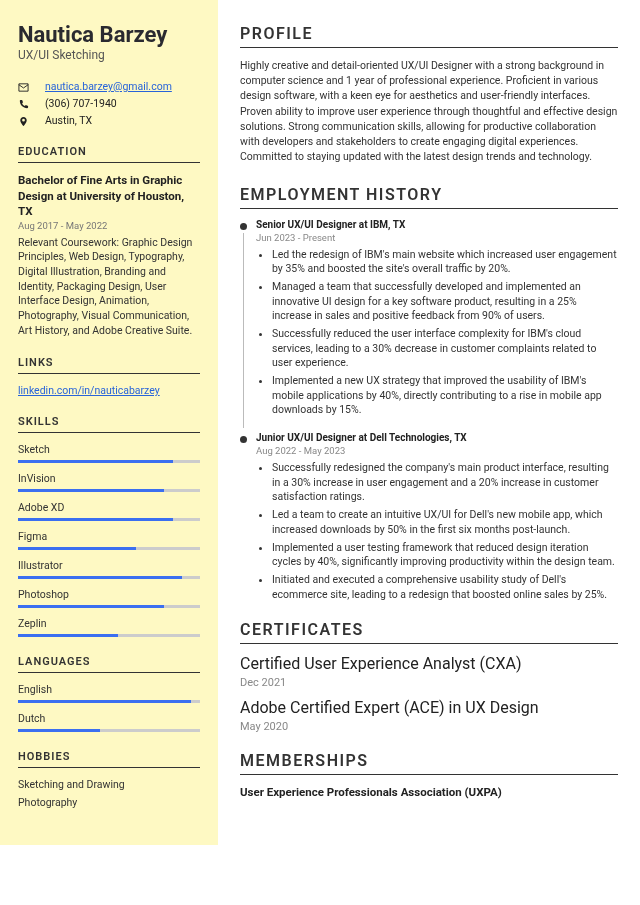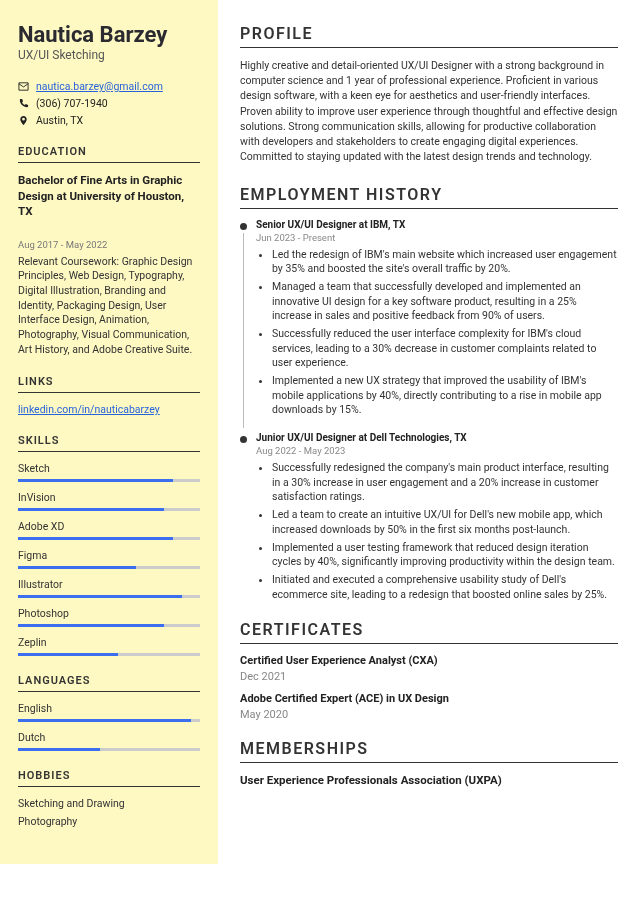--- a/index.html
+++ b/index.html
@@ -2,48 +2,48 @@
 <html><head>
 <meta charset="utf-8">
 <style>
 *{margin:0;padding:0;box-sizing:border-box}
 body{font-family:-apple-system,BlinkMacSystemFont,"Segoe UI",Roboto,Arial,sans-serif;font-size:11px;color:#222;width:640px;background:#fff;display:flex}
 .sidebar{width:218px;background:#fef9c3;padding:24px 18px 18px 18px}
 .main{flex:1;padding:24px 22px 18px 22px}
 .name{font-size:22px;font-weight:700;color:#2a2a30;line-height:1}
 .title{font-size:12px;color:#555;margin-top:2px;margin-bottom:18px}
 .contact{font-size:10.5px;margin-bottom:18px}
-.contact-row{display:flex;align-items:center;gap:7px;margin-bottom:4px}
+.contact-row{display:flex;align-items:flex-end;gap:16px;margin-bottom:4px}
 .contact-row a{color:#2864d9;text-decoration:underline}
 .ico{width:11px;height:11px;display:inline-block;flex-shrink:0}
 .sec-h{font-size:11px;font-weight:600;letter-spacing:1px;text-transform:uppercase;color:#333;margin-bottom:4px;margin-top:6px}
 .sec-rule{border:none;border-top:1.5px solid #333;margin-bottom:10px}
 .edu-title{font-size:11.5px;font-weight:700;line-height:1.35;color:#222}
-.edu-date{font-size:9.5px;color:#777;margin:19px 0 5px}
+.edu-date{font-size:9.5px;color:#777;margin:0 0 5px}
 .edu-body{font-size:10.5px;line-height:1.4;color:#333}
 .section{margin-bottom:18px}
 .link{color:#2864d9;text-decoration:underline;font-size:10.5px}
 .skill{margin-bottom:9px}
 .skill-name{font-size:10.5px;color:#333;margin-bottom:4px}
 .bar-track{height:3px;background:#ccc;width:100%}
 .bar-fill{height:3px;background:#3b6ff0}
 .hobby{font-size:10.5px;color:#333;margin-bottom:5px}
 .main-h{font-size:16px;font-weight:600;letter-spacing:1.5px;text-transform:uppercase;color:#333;margin-bottom:4px}
 .main-rule{border:none;border-top:1.5px solid #333;margin-bottom:10px}
 .profile-text{font-size:10.5px;line-height:1.45;color:#333;margin-bottom:20px}
 .job{position:relative;padding-left:16px;margin-bottom:14px}
 .job::before{content:"";position:absolute;left:0;top:4px;width:7px;height:7px;border-radius:50%;background:#333}
 .job::after{content:"";position:absolute;left:3px;top:14px;bottom:-10px;width:1px;background:#bbb}
 .job:last-child::after{display:none}
 .job-title{font-size:10px;font-weight:700;color:#222}
 .job-date{font-size:9.5px;color:#888;margin:2px 0 5px}
 .job ul{list-style:disc;padding-left:16px}
 .job li{font-size:10.5px;line-height:1.4;color:#333;margin-bottom:3px}
 .cert{margin-bottom:9px}
-.cert-title{font-size:11px;font-weight:700;color:#222}
+.cert-title{font-size:16px;font-weight:400;color:#222}
 .cert-date{font-size:11px;color:#888;margin-top:3px}
 .mem{font-size:11.5px;font-weight:700;color:#222;margin-bottom:7px}
 .msection{margin-bottom:18px}
 </style>
 </head>
 <body>
 
 <div class="sidebar">
   <div class="name">Nautica Barzey</div>
   <div class="title">UX/UI Sketching</div>

